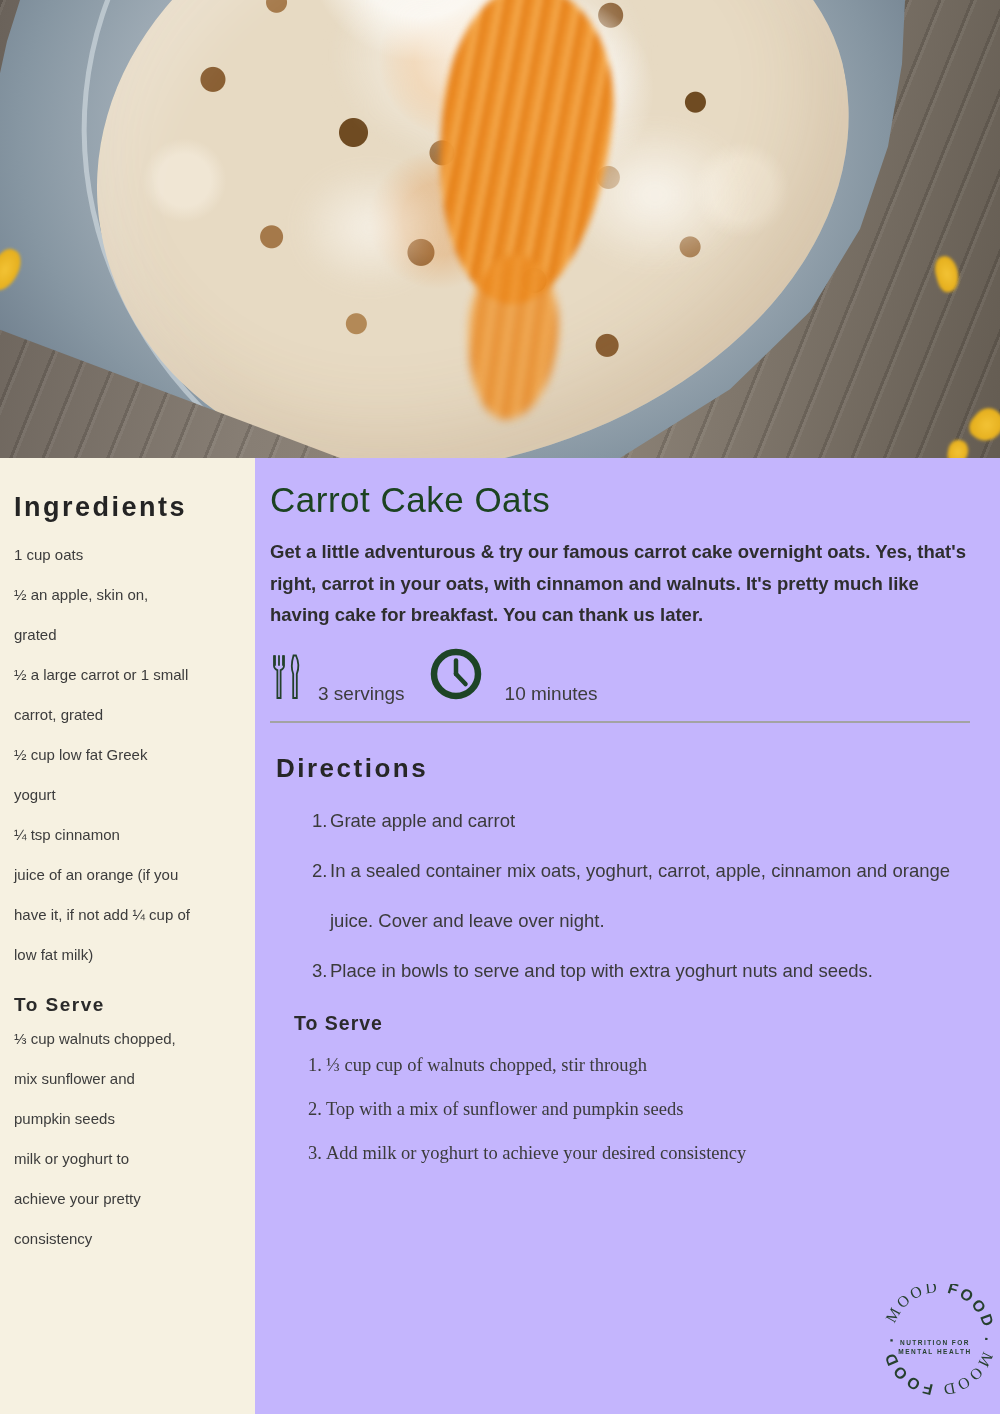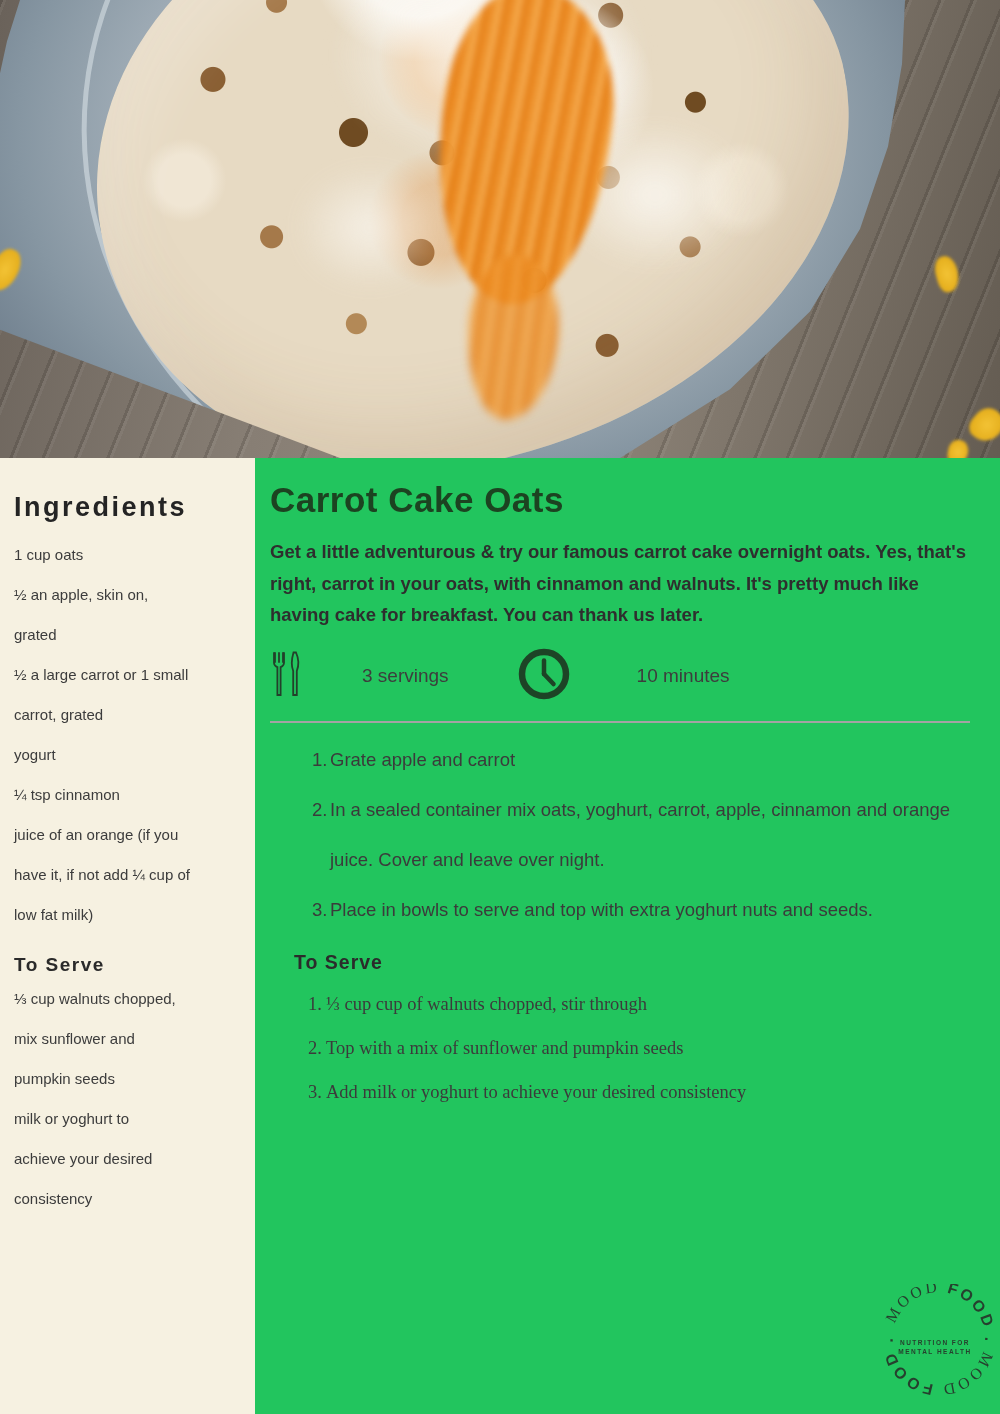--- a/index.html
+++ b/index.html
@@ -1,17 +1,17 @@
 <!DOCTYPE html>
 <html><head>
 <meta charset="utf-8">
 <style>
   html,body{margin:0;padding:0;background:#e9e9e9;}
   .page{
-    position:relative;width:1000px;height:1414px;margin:0 auto;background:#22c55e;
+    position:relative;width:1000px;height:1414px;margin:0 auto;background:#c4b5fd;
     font-family:"Liberation Sans","DejaVu Sans",sans-serif;overflow:hidden;
   }
 
   
   .photo{
     position:relative;width:1000px;height:458px;overflow:hidden;
     background:radial-gradient(ellipse 720px 570px at 45% 30%,
       #c4ccd3 0%, #aab5be 38%, #8696a2 60%, #617080 83%, #4e5b66 100%);
   }
   .rim-inner{
@@ -81,27 +81,27 @@
     padding:20px 12px 24px 14px;flex:0 0 auto;
   }
   .sidebar h2{
     margin:14px 0 12px 0;font-size:27px;font-weight:700;letter-spacing:2.5px;color:#242424;
   }
   .sidebar p{margin:0;font-size:15px;line-height:40px;color:#3c3c3c;}
   .sidebar h3{margin:19px 0 3px 0;font-size:19px;font-weight:700;letter-spacing:1.5px;color:#2a2a2a;}
 
   .main{flex:1 1 auto;box-sizing:border-box;padding:14px 30px 0 15px;position:relative;}
   .main h1{
-    margin:8px 0 0 0;font-size:35px;font-weight:700;letter-spacing:.5px;color:#1c4321;
+    margin:8px 0 0 0;font-size:35px;font-weight:400;letter-spacing:.5px;color:#1c4321;
   }
   .description{
     margin:16px 0 16px 0;max-width:705px;font-size:18.5px;font-weight:700;
     line-height:31.5px;color:#2e2e2e;
   }
-  .meta{display:flex;align-items:center;margin-top:14px;height:58px;gap:44px;}
+  .meta{display:flex;align-items:flex-end;margin-top:14px;height:58px;}
   .meta .label{font-size:19px;color:#3d3d3d;}
   .icon-utensils{margin-right:16px;}
   .servings-label{margin-right:24px;}
   .icon-clock{margin-right:22px;}
   .divider{margin:16px 0 0 0;border:none;border-top:2px solid #a3a3a3;}
   .directions-title{
     margin:30px 0 0 6px;font-size:26px;font-weight:700;letter-spacing:2.5px;color:#272727;
   }
   ol.steps{margin:12px 0 0 0;padding:0 0 0 60px;list-style:none;counter-reset:n;}
   ol.steps li{
@@ -148,33 +148,34 @@
   <div class="content">
 
     <aside class="sidebar">
       <h2>Ingredients</h2>
       <div>
         <p>1 cup oats</p>
         <p>½ an apple, skin on,</p>
         <p>grated</p>
         <p>½ a large carrot or 1 small</p>
         <p>carrot, grated</p>
+        <p>½ cup low fat Greek</p>
         <p>yogurt</p>
         <p>¼ tsp cinnamon</p>
         <p>juice of an orange (if you</p>
         <p>have it, if not add ¼ cup of</p>
         <p>low fat milk)</p>
       </div>
       <h3>To Serve</h3>
       <div>
         <p>⅓ cup walnuts chopped,</p>
         <p>mix sunflower and</p>
         <p>pumpkin seeds</p>
         <p>milk or yoghurt to</p>
-        <p>achieve your desired</p>
+        <p>achieve your pretty</p>
         <p>consistency</p>
       </div>
     </aside>
 
     <section class="main">
       <h1>Carrot Cake Oats</h1>
       <p class="description">Get a little adventurous &amp; try our famous carrot cake overnight oats. Yes, that's right, carrot in your oats, with cinnamon and walnuts. It's pretty much like having cake for breakfast. You can thank us later.</p>
 
       <div class="meta">
         <span class="icon-utensils">
@@ -194,20 +195,21 @@
             <circle cx="27" cy="27" r="22" fill="none" stroke="#1d4426" stroke-width="6.5"></circle>
             <path d="M27 27V13.5" fill="none" stroke="#1d4426" stroke-width="4.5" stroke-linecap="round"></path>
             <path d="M27 27l9.5 10" fill="none" stroke="#1d4426" stroke-width="4.5" stroke-linecap="round"></path>
           </svg>
         </span>
         <span class="label time-label">10 minutes</span>
       </div>
 
       <hr class="divider">
 
+      <h2 class="directions-title">Directions</h2>
       <ol class="steps">
         <li>Grate apple and carrot</li>
         <li>In a sealed container mix oats, yoghurt, carrot, apple, cinnamon and orange juice. Cover and leave over night.</li>
         <li>Place in bowls to serve and top with extra yoghurt nuts and seeds.</li>
       </ol>
 
       <h3 class="serve-title">To Serve</h3>
       <ol class="steps serve">
         <li>⅓ cup cup of walnuts chopped, stir through</li>
         <li> Top with a mix of sunflower and pumpkin seeds</li>

